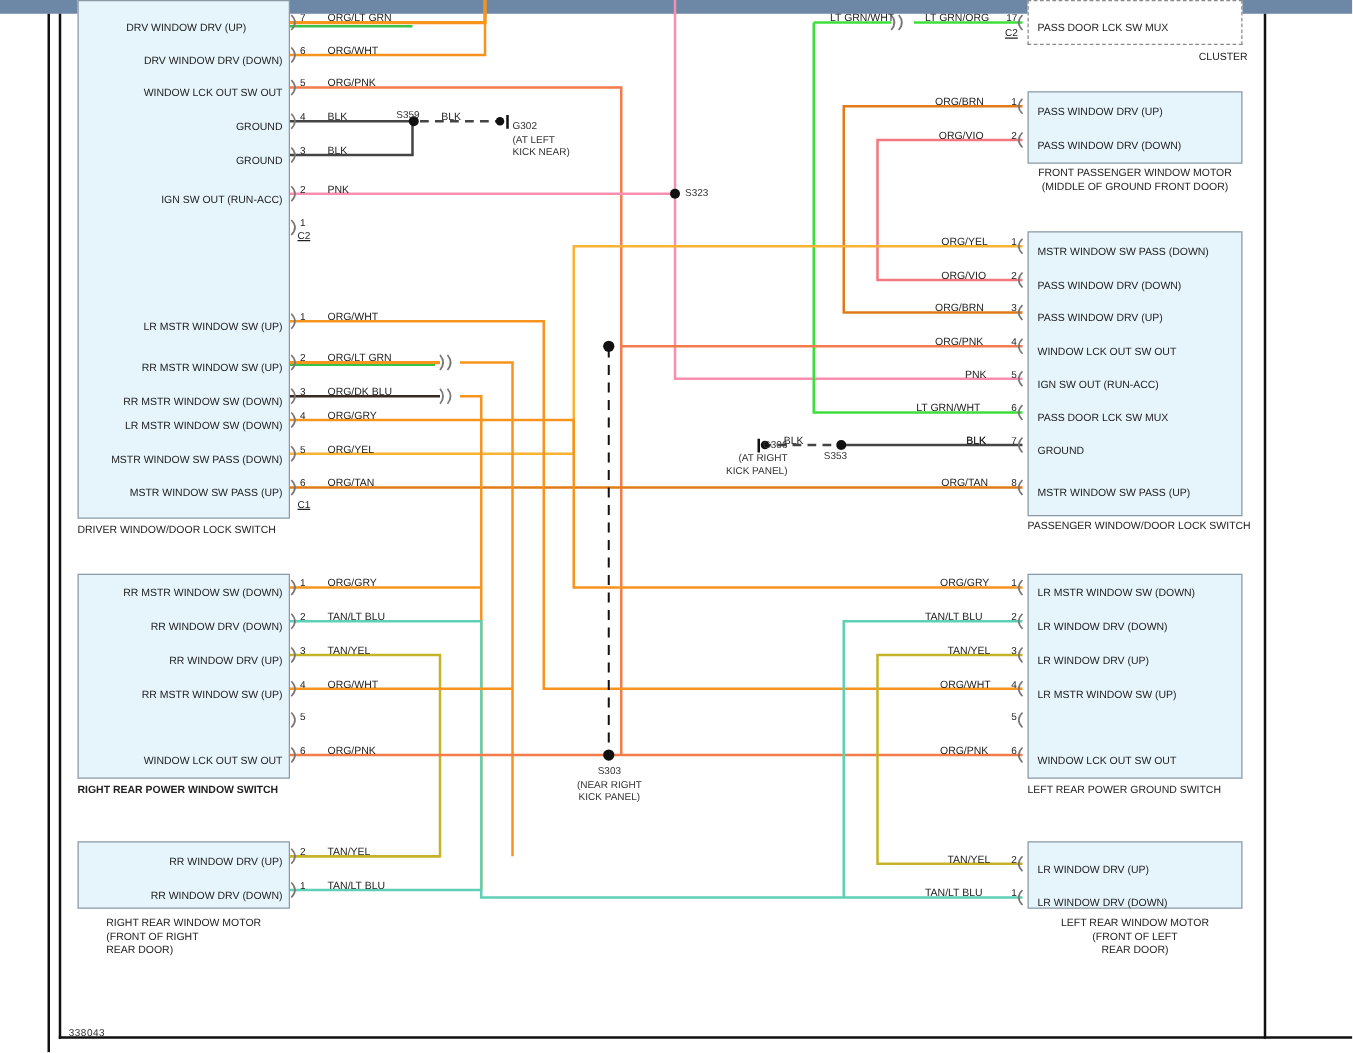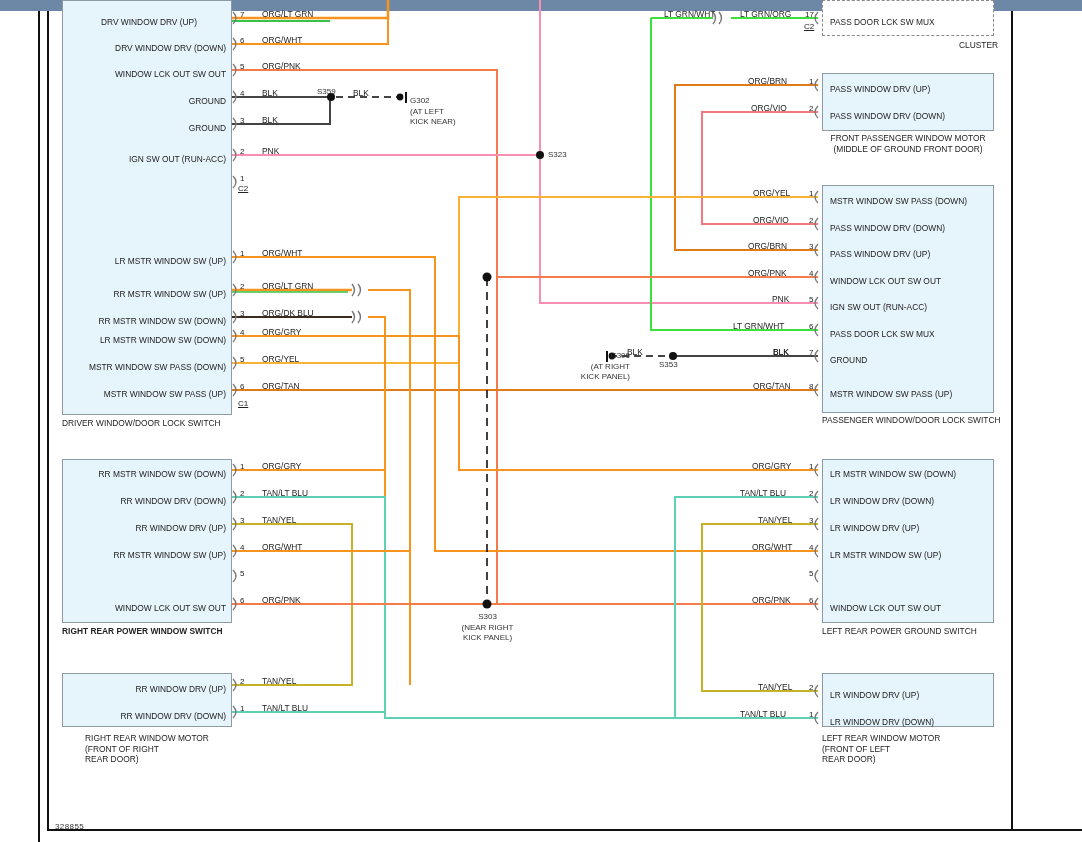--- a/index.html
+++ b/index.html
@@ -194,21 +194,21 @@
   <div class="boxlabel" style="left:62px;top:418px;">DRIVER WINDOW/DOOR LOCK SWITCH</div>
   <div class="boxlabel" style="left:959px;top:40px;">CLUSTER</div>
   <div class="boxlabel" style="left:822px;top:133px;width:172px;text-align:center;">FRONT PASSENGER WINDOW MOTOR
 (MIDDLE OF GROUND FRONT DOOR)</div>
   <div class="boxlabel" style="left:822px;top:415px;">PASSENGER WINDOW/DOOR LOCK SWITCH</div>
   <div class="boxlabel" style="left:62px;top:626px;font-weight:bold;">RIGHT REAR POWER WINDOW SWITCH</div>
   <div class="boxlabel" style="left:822px;top:626px;">LEFT REAR POWER GROUND SWITCH</div>
   <div class="boxlabel" style="left:62px;top:733px;margin-left:23px;">RIGHT REAR WINDOW MOTOR
 (FRONT OF RIGHT
 REAR DOOR)</div>
-  <div class="boxlabel" style="left:822px;top:733px;width:172px;text-align:left;">LEFT REAR WINDOW MOTOR
+  <div class="boxlabel" style="left:822px;top:733px;width:172px;text-align:center;">LEFT REAR WINDOW MOTOR
 (FRONT OF LEFT
 REAR DOOR)</div>
 
   <div class="pinlabel r" style="left:72px;top:17px;width:154px;text-align:center;">DRV WINDOW DRV (UP)</div>
   <div class="pinnum" style="left:240px;top:10px;">7</div>
   <div class="wirelabel" style="left:262px;top:9px;">ORG/LT GRN</div>
 
   <div class="pinlabel r" style="left:72px;top:43px;width:154px;text-align:right;">DRV WINDOW DRV (DOWN)</div>
   <div class="pinnum" style="left:240px;top:36px;">6</div>
   <div class="wirelabel" style="left:262px;top:35px;">ORG/WHT</div>
@@ -375,15 +375,15 @@
 (AT RIGHT
 KICK PANEL)</div>
   <div class="wirelabel" style="left:627px;top:347px;">BLK</div>
   <div class="splicelabel" style="left:659px;top:360px;">S353</div>
   <div class="wirelabel" style="left:773px;top:347px;">BLK</div>
 
   <div class="splicelabel" style="left:440px;top:612px;width:95px;text-align:center;">S303
 (NEAR RIGHT
 KICK PANEL)</div>
 
-  <div class="sheetno">328855</div>
+  <div class="sheetno">338043</div>
 
 </div>
 
 </body></html>

